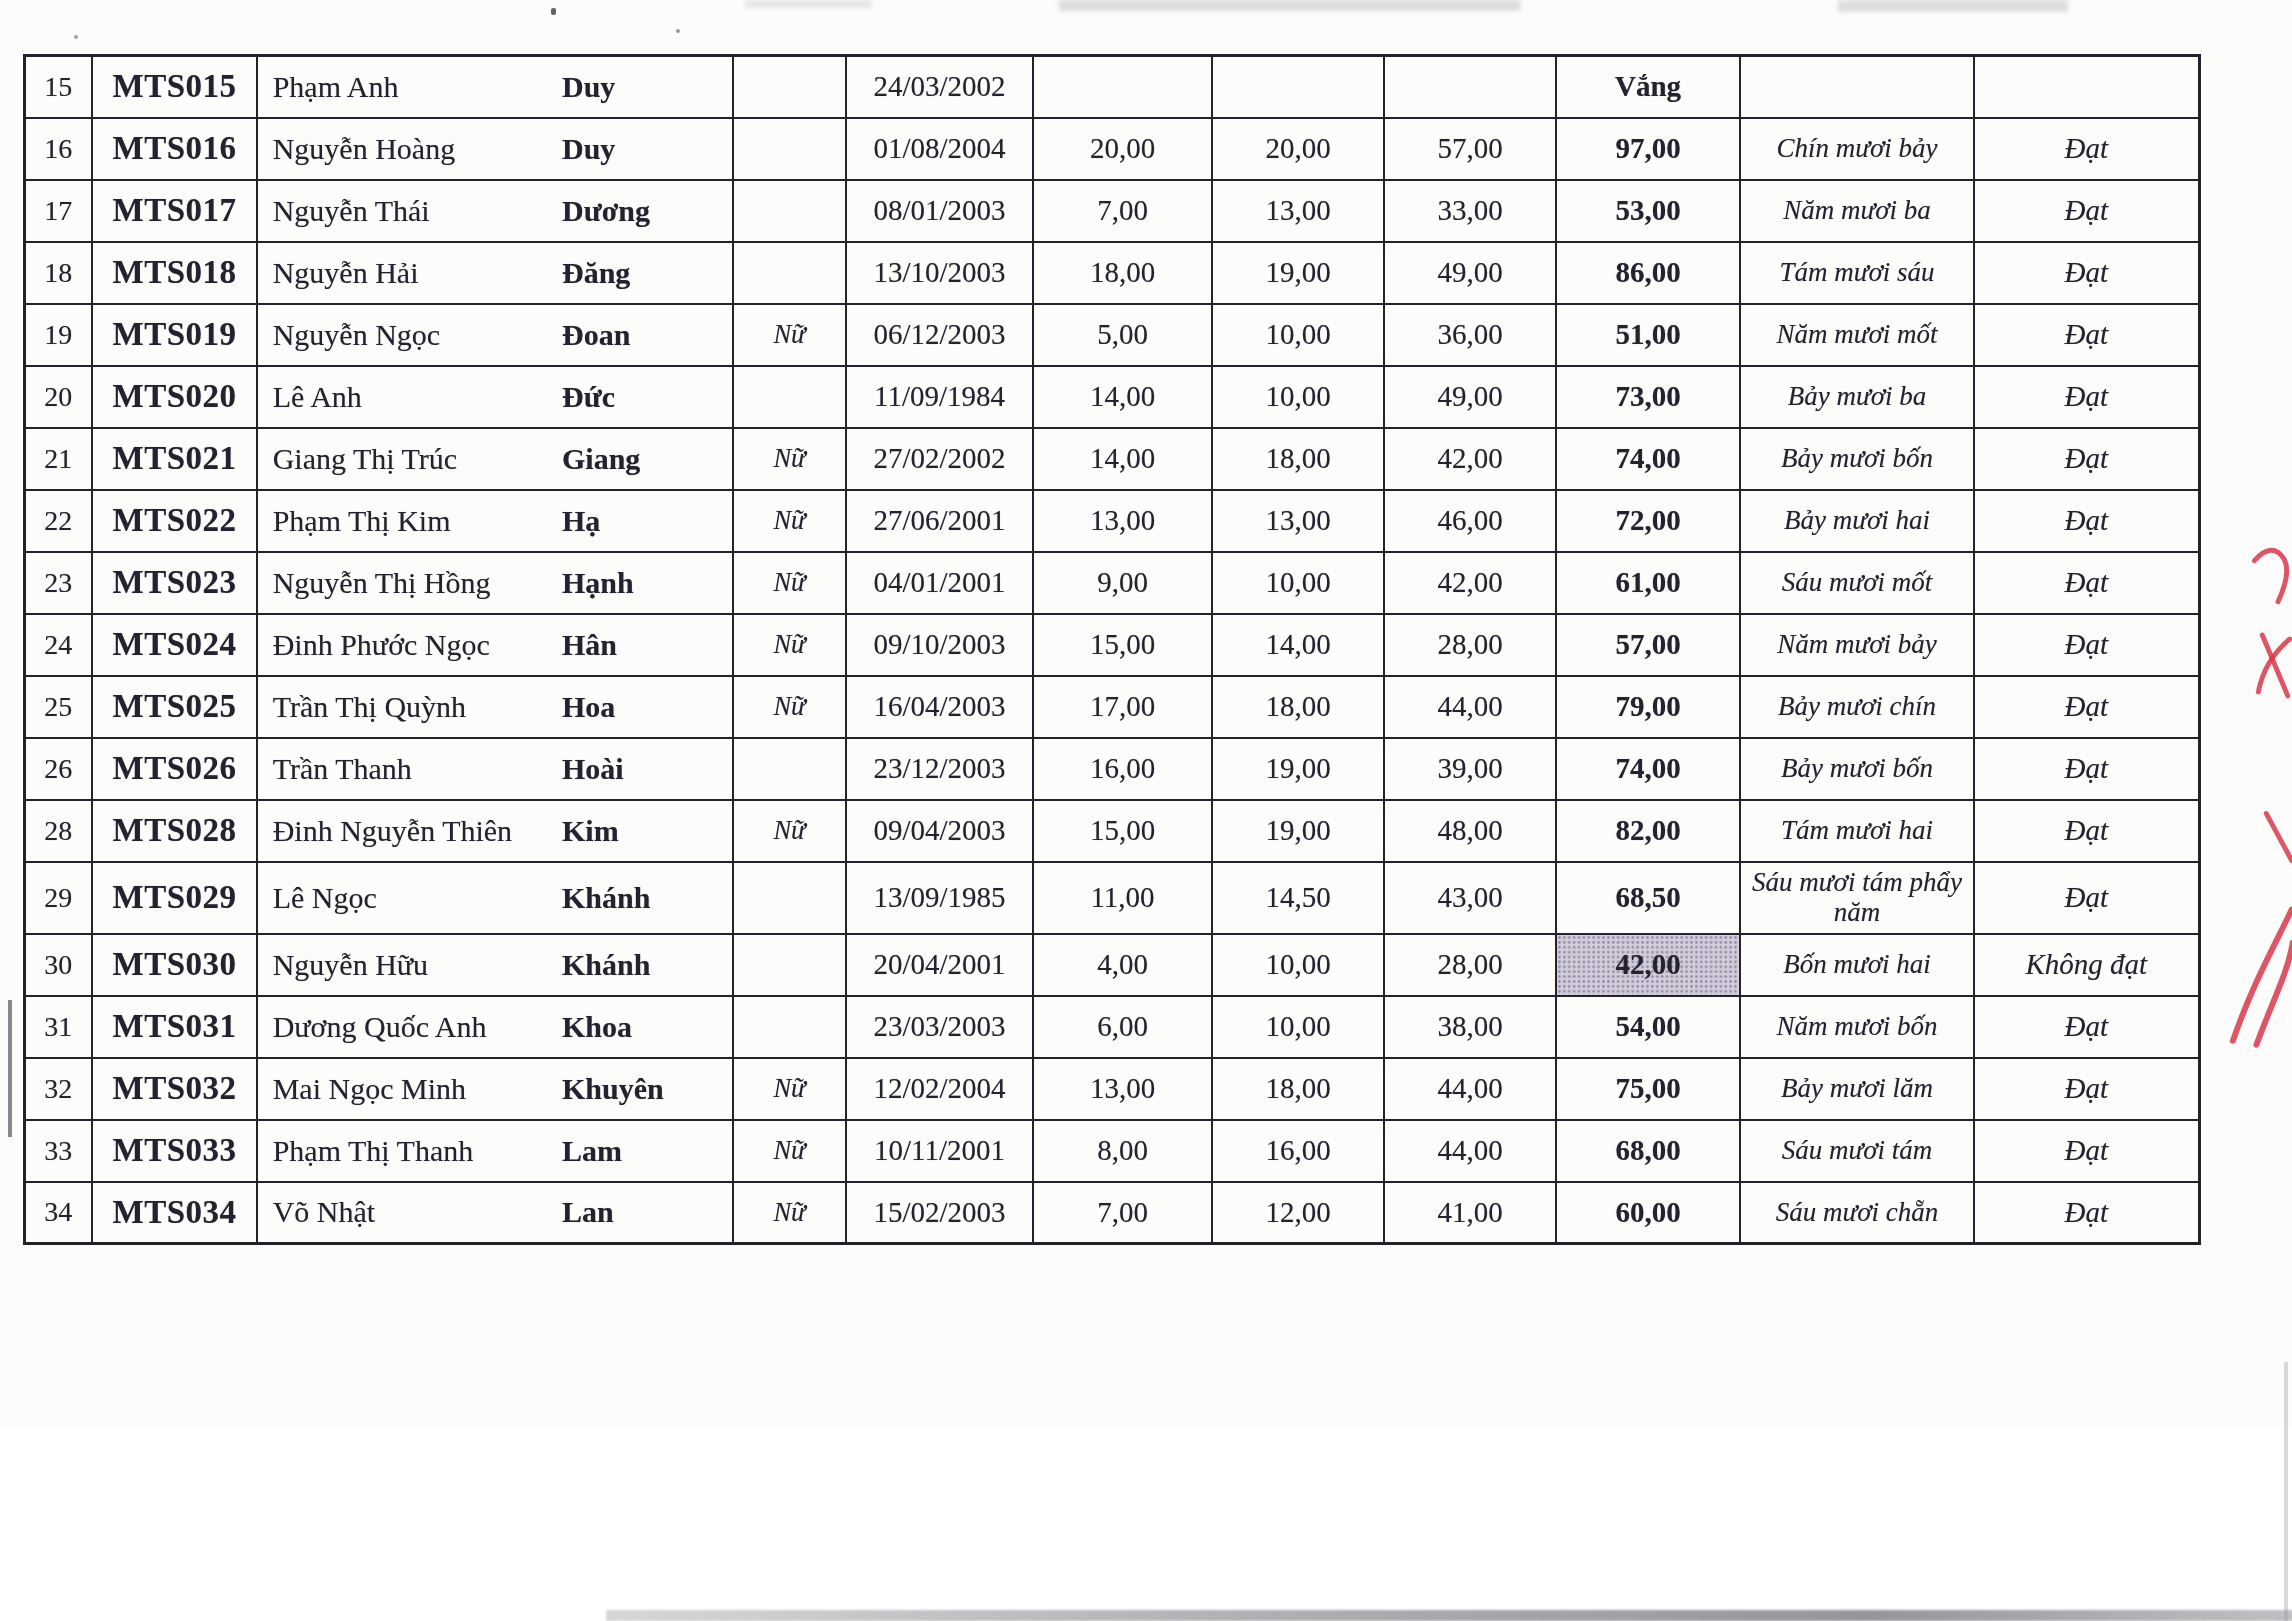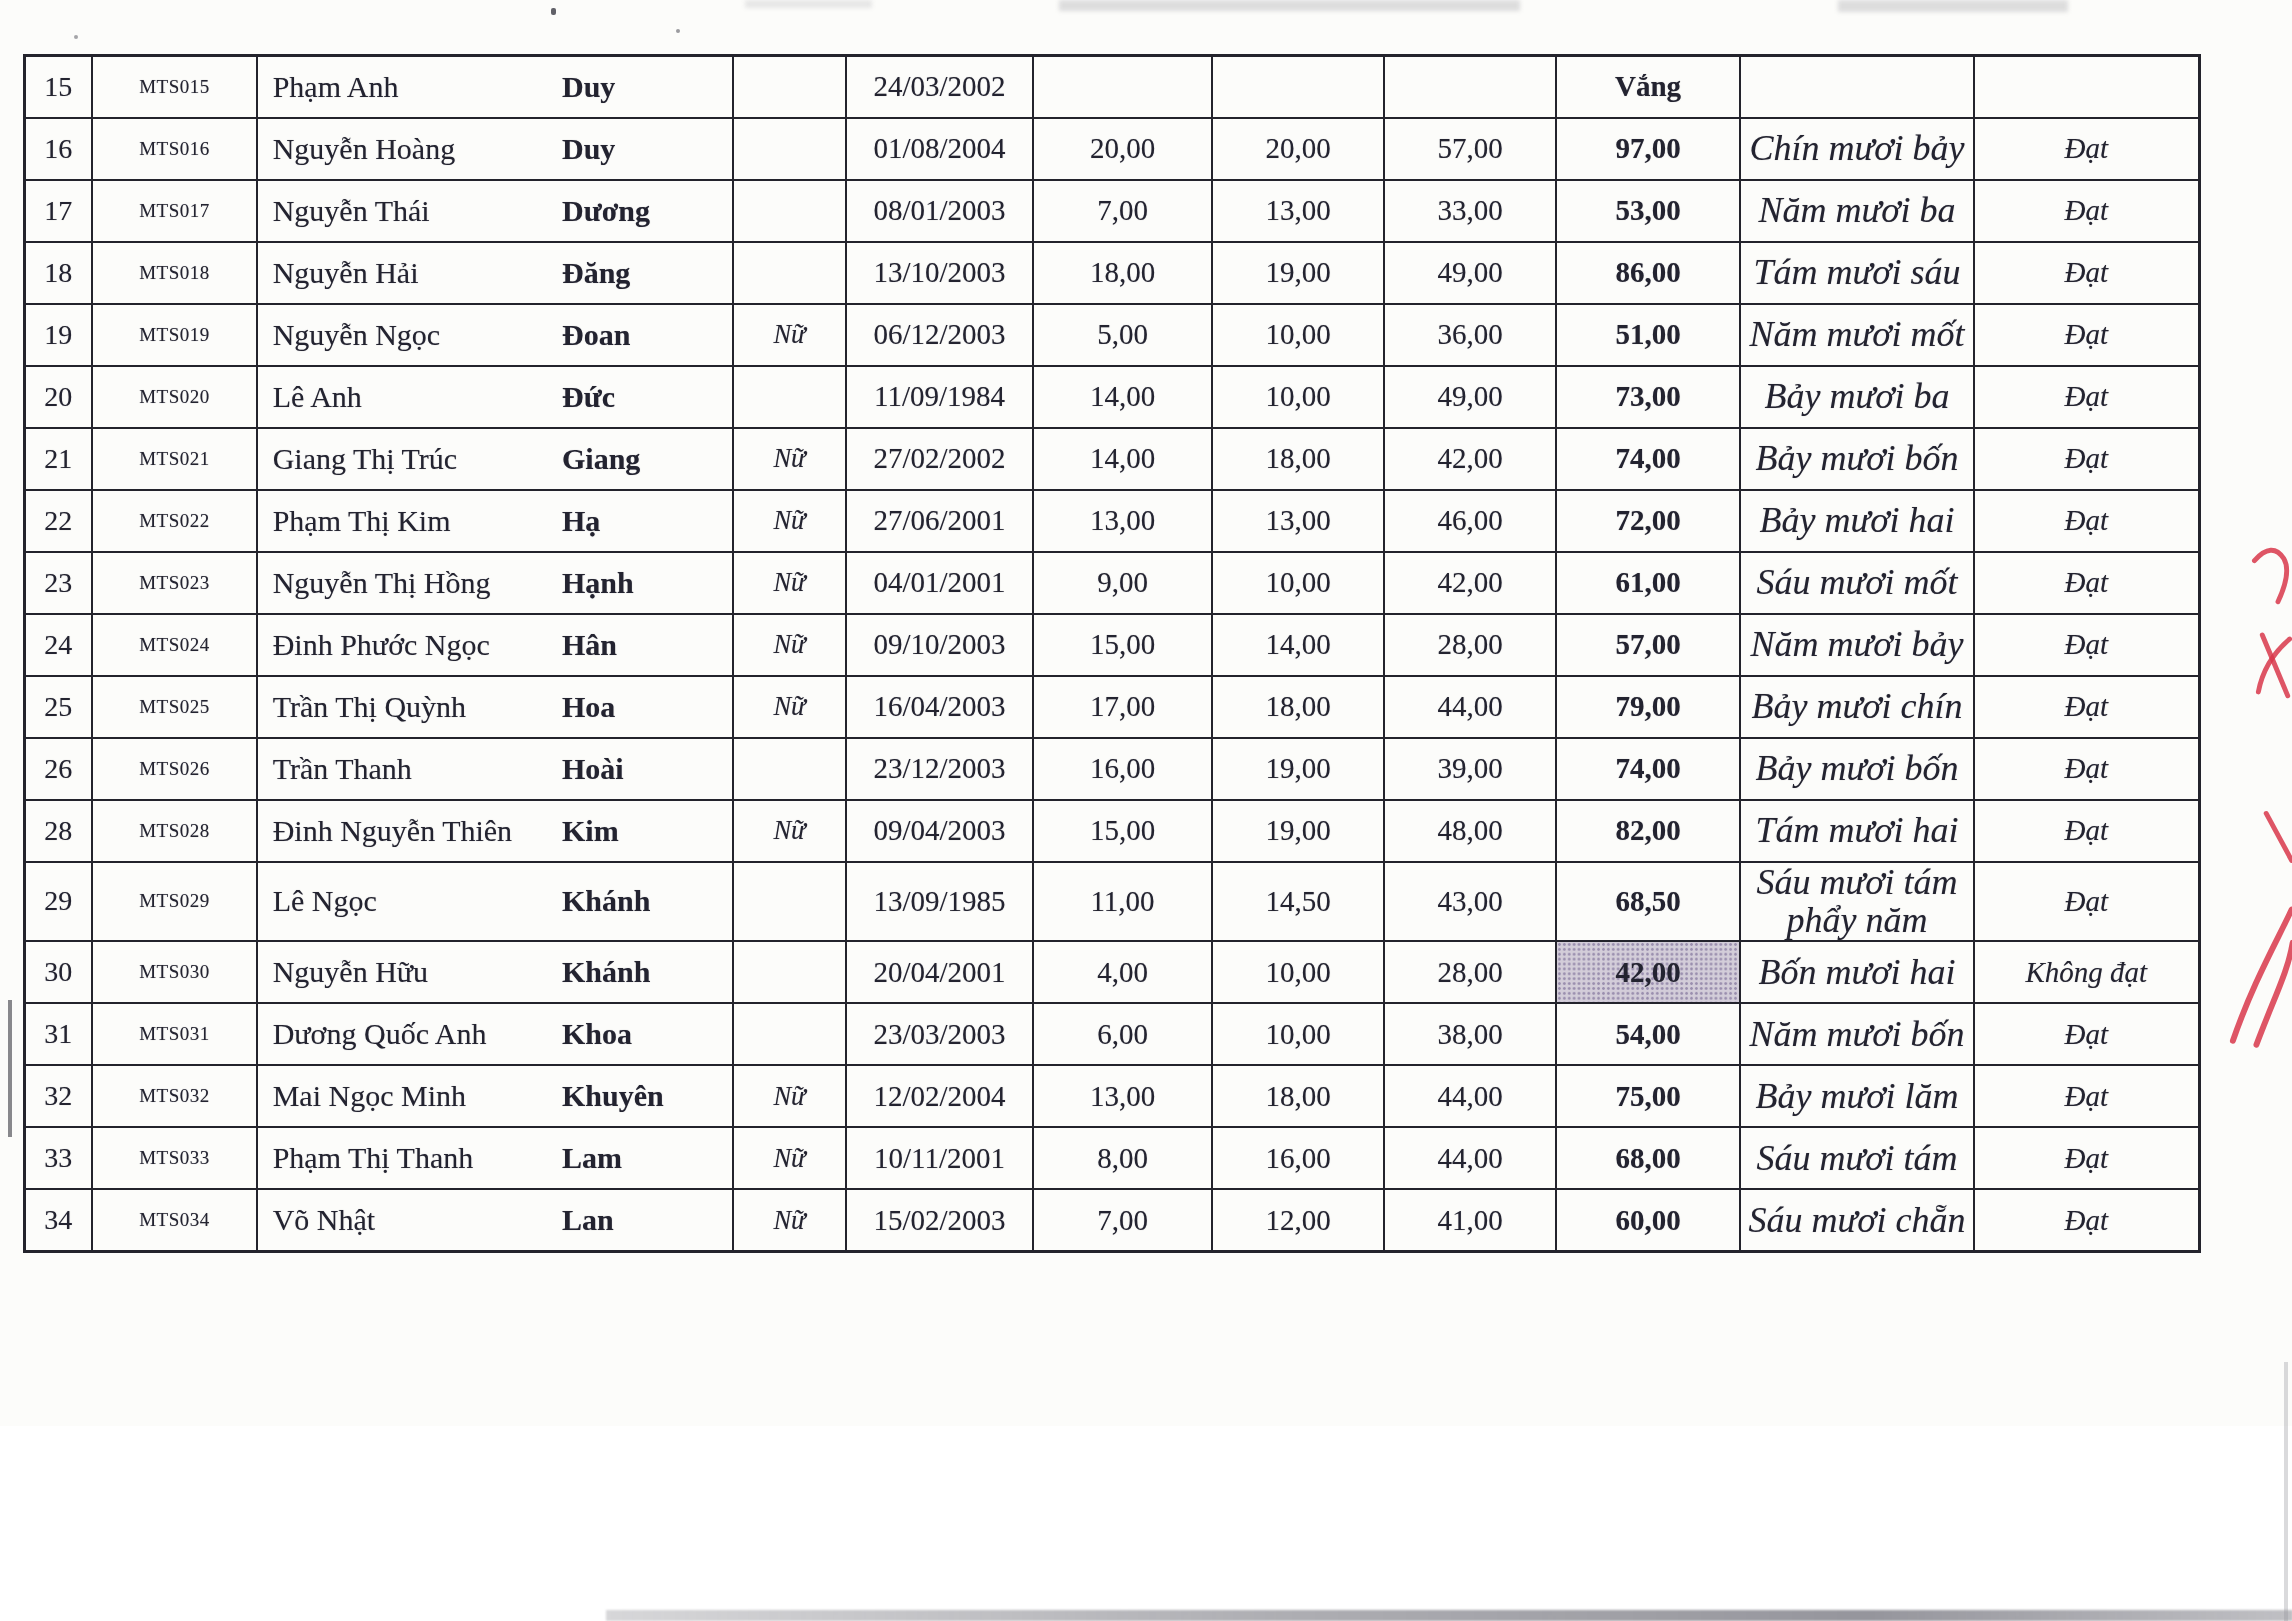--- a/index.html
+++ b/index.html
@@ -11,28 +11,28 @@
   table.scan{position:absolute;left:22.5px;top:54px;width:2175px;
              border-collapse:collapse;table-layout:fixed;
              border:3.9px solid #23232c;}
   td{border:2px solid #23232c;border-top-width:2.9px;border-bottom-width:2.9px;
      overflow:hidden;vertical-align:middle;
      text-shadow:0 0 1px rgba(35,35,48,.35);}
   tr{height:62px;}
   tr.tall{height:72px;}
   .c{text-align:center;}
   .stt{font-size:28px;}
-  .code{font-weight:normal;font-size:19px;letter-spacing:0.5px;}
+  .code{font-weight:bold;font-size:33px;letter-spacing:0.5px;}
   .name-wrap{display:flex;align-items:flex-start;}
   .ho{flex:1;padding-left:13.7px;font-size:30px;white-space:nowrap;}
   .ten{width:169px;font-weight:bold;font-size:30px;white-space:nowrap;}
   .gender{font-style:italic;font-size:26.5px;}
   .num{font-size:29px;}
   .total{font-weight:bold;font-size:29px;}
-  .words{font-style:italic;font-size:36px;line-height:1.08;padding:0 5.9px;}
+  .words{font-style:italic;font-size:27px;line-height:1.08;padding:0 5.9px;}
   .result{font-style:italic;font-size:29px;}
   
   .hl{background-image:radial-gradient(rgba(108,92,140,.55) 1px,rgba(0,0,0,0) 1.7px);
       background-size:4.9px 4.9px;}
   
   .artifact{position:absolute;pointer-events:none;}
   .smudge{background:rgba(150,150,156,.30);filter:blur(2px);}
   .speck{width:4.9px;height:6.9px;background:#3a3a44;border-radius:2px;opacity:.8;}
   .bottom-bar{left:606px;top:1610px;width:1687px;height:10.8px;
       background:linear-gradient(90deg,rgba(140,140,146,.35),rgba(120,120,128,.6) 40%,rgba(105,105,115,.7) 75%,rgba(130,130,138,.5));

